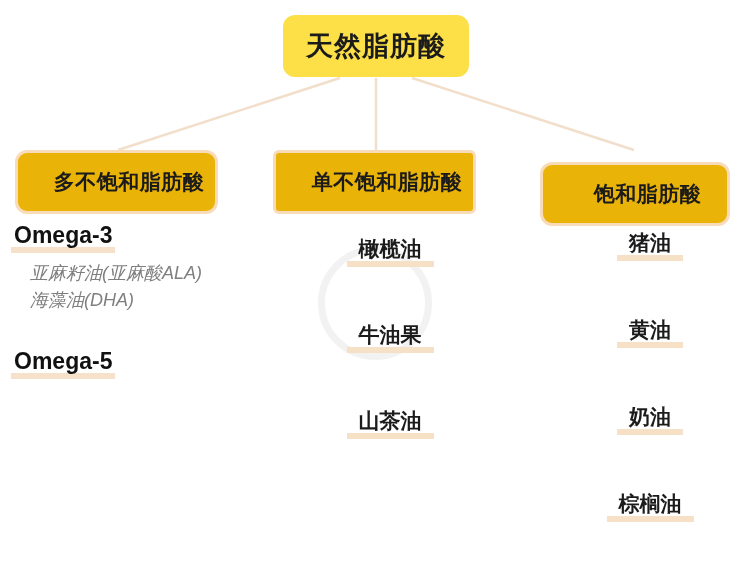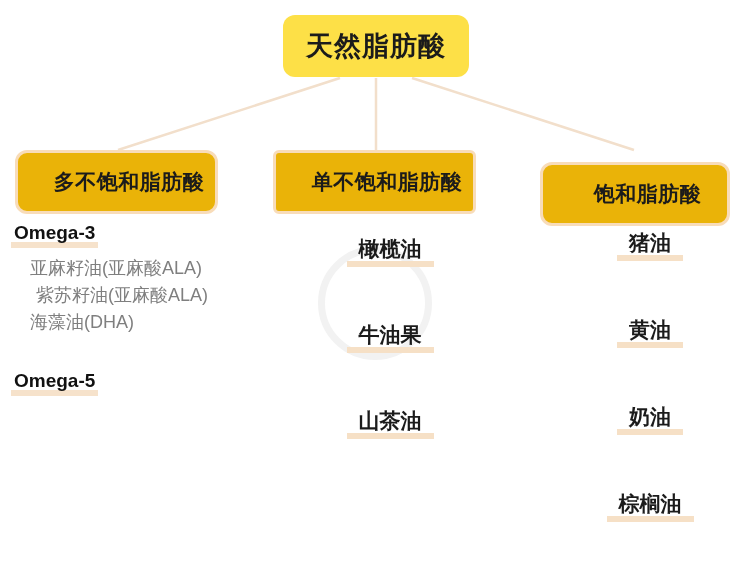--- a/index.html
+++ b/index.html
@@ -99,21 +99,21 @@
   #col-1 { left: 300px; top: 222px; width: 180px; }
   #col-2 { left: 555px; top: 216px; width: 190px; }
 
   
   .group {
     margin-bottom: 4px;
   }
   .group-head {
     display: inline-block;
     position: relative;
-    font-size: 19px;
+    font-size: 23px;
     font-weight: bold;
     color: #111111;
     padding: 0 3px 2px 3px;
     margin-left: 11px;
   }
   .group-head::after {
     content: "";
     position: absolute;
     left: 0;
     right: 0;
@@ -124,20 +124,21 @@
   }
   .group-items {
     margin-top: 9px;
   }
   .sub-item {
     font-size: 18px;
     color: #7f7f7f;
     line-height: 27px;
     white-space: nowrap;
     padding-left: 30px;
+    font-style: italic;
   }
   .sub-item.indent {
     padding-left: 36px;
   }
   .group-gap {
     height: 30px;
   }
 
   
   .ul-item {
@@ -191,21 +192,20 @@
   </div>
   <div class="cat-box" id="cat-2">
     <span class="txt">饱和脂肪酸</span>
   </div>
 
   <div class="column" id="col-0">
     <div class="group">
       <div class="group-head">Omega-3</div>
       <div class="group-items">
         <div class="sub-item">亚麻籽油(亚麻酸ALA)</div>
-        <div class="sub-item indent">紫苏籽油(亚麻酸ALA)</div>
         <div class="sub-item">海藻油(DHA)</div>
       </div>
     </div>
     <div class="group-gap"></div>
     <div class="group">
       <div class="group-head">Omega-5</div>
     </div>
   </div>
 
   <div class="column" id="col-1">

